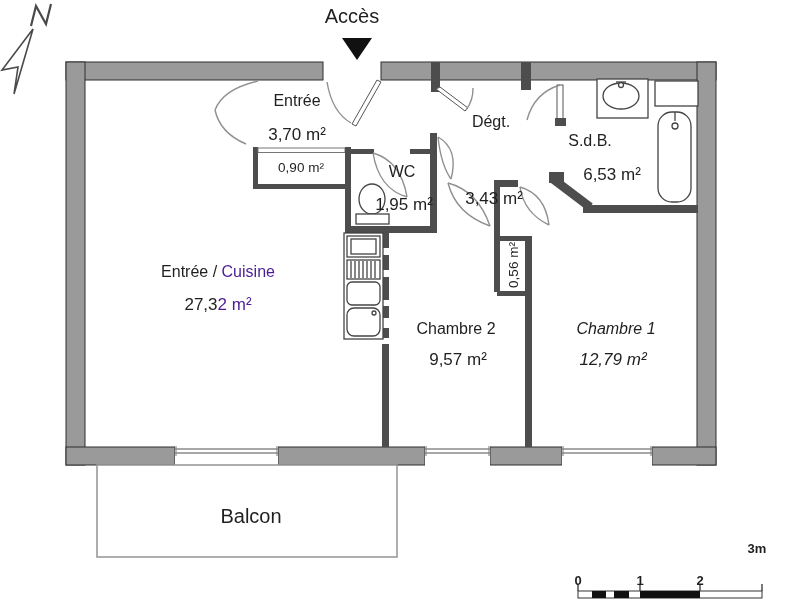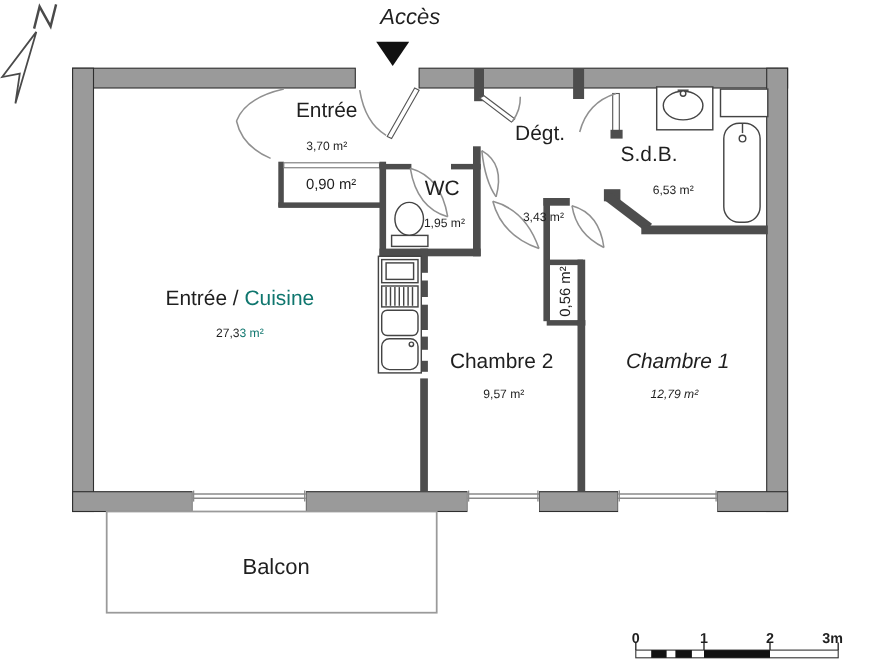--- a/index.html
+++ b/index.html
@@ -6,26 +6,26 @@
   #plan{
     position:relative;width:800px;height:600px;background:#fff;overflow:hidden;
     font-family:"Liberation Sans",sans-serif;
   }
   #plan svg{position:absolute;left:0;top:0;}
   .lbl{
     position:absolute;white-space:nowrap;color:#1f1f1f;
     transform:translate(-50%,-50%);line-height:1;
   }
   .title{font-size:20px;}
-  .room-name{font-size:19px;}
-  .room-area{font-size:11px;}
+  .room-name{font-size:16px;}
+  .room-area{font-size:17px;}
   .small-area{font-size:13.5px;}
   .vertical{transform:translate(-50%,-50%) rotate(-90deg);}
   .scale-num{font-size:13px;font-weight:bold;}
-  .light{color:#0f766e;}
+  .light{color:#4c1d95;}
 </style>
 </head>
 <body>
 
 <div id="plan">
 
   <svg width="800" height="600" viewBox="0 0 800 600">
 
     <g fill="#9a9a9a" stroke="#2e2e2e" stroke-width="1">
       <rect x="66" y="62" width="257" height="18"></rect>
@@ -185,47 +185,47 @@
       <rect x="592" y="591" width="14" height="7" fill="#111"></rect>
       <rect x="614" y="591" width="15" height="7" fill="#111"></rect>
       <rect x="640" y="591" width="60" height="7" fill="#111"></rect>
       <line x1="578" y1="584" x2="578" y2="591" stroke="#333" stroke-width="1.3"></line>
       <line x1="640" y1="584" x2="640" y2="591" stroke="#333" stroke-width="1.3"></line>
       <line x1="700" y1="584" x2="700" y2="591" stroke="#333" stroke-width="1.3"></line>
       <line x1="762" y1="584" x2="762" y2="591" stroke="#333" stroke-width="1.3"></line>
     </g>
   </svg>
 
-  <div class="lbl title" style="left:373px;top:16px;font-style:italic;">Accès</div>
+  <div class="lbl title" style="left:352px;top:16px;">Accès</div>
 
   <div class="lbl room-name" style="left:297px;top:101px;">Entrée</div>
   <div class="lbl room-area" style="left:297px;top:134px;">3,70 m²</div>
 
   <div class="lbl small-area" style="left:301px;top:168px;">0,90 m²</div>
 
   <div class="lbl room-name" style="left:402px;top:172px;">WC</div>
   <div class="lbl room-area" style="left:404px;top:204px;">1,95 m²</div>
 
   <div class="lbl room-name" style="left:491px;top:122px;">Dégt.</div>
   <div class="lbl room-area" style="left:494px;top:154px;margin-top:44px;">3,43 m²</div>
 
   <div class="lbl room-name" style="left:590px;top:141px;">S.d.B.</div>
   <div class="lbl room-area" style="left:612px;top:174px;">6,53 m²</div>
 
   <div class="lbl room-name" style="left:218px;top:272px;"><span>Entrée / </span><span class="light">Cuisine</span></div>
-  <div class="lbl room-area" style="left:218px;top:304px;"><span>27,3</span><span class="light">3 m²</span></div>
+  <div class="lbl room-area" style="left:218px;top:304px;"><span>27,3</span><span class="light">2 m²</span></div>
 
   <div class="lbl room-name" style="left:456px;top:329px;">Chambre 2</div>
   <div class="lbl room-area" style="left:458px;top:359px;text-align:center;">9,57 m²</div>
 
   <div class="lbl room-name" style="left:616px;top:329px;font-style:italic;">Chambre 1</div>
   <div class="lbl room-area" style="left:613px;top:359px;font-style:italic;">12,79 m²</div>
 
   <div class="lbl small-area vertical" style="left:514px;top:265px;">0,56 m²</div>
 
   <div class="lbl title" style="left:251px;top:516px;">Balcon</div>
 
   <div class="lbl scale-num" style="left:578px;top:580px;">0</div>
   <div class="lbl scale-num" style="left:640px;top:580px;">1</div>
   <div class="lbl scale-num" style="left:700px;top:580px;">2</div>
-  <div class="lbl scale-num" style="left:757px;top:580px;">3m</div>
+  <div class="lbl scale-num" style="left:757px;top:548px;">3m</div>
 
 </div>
 
 </body></html>

